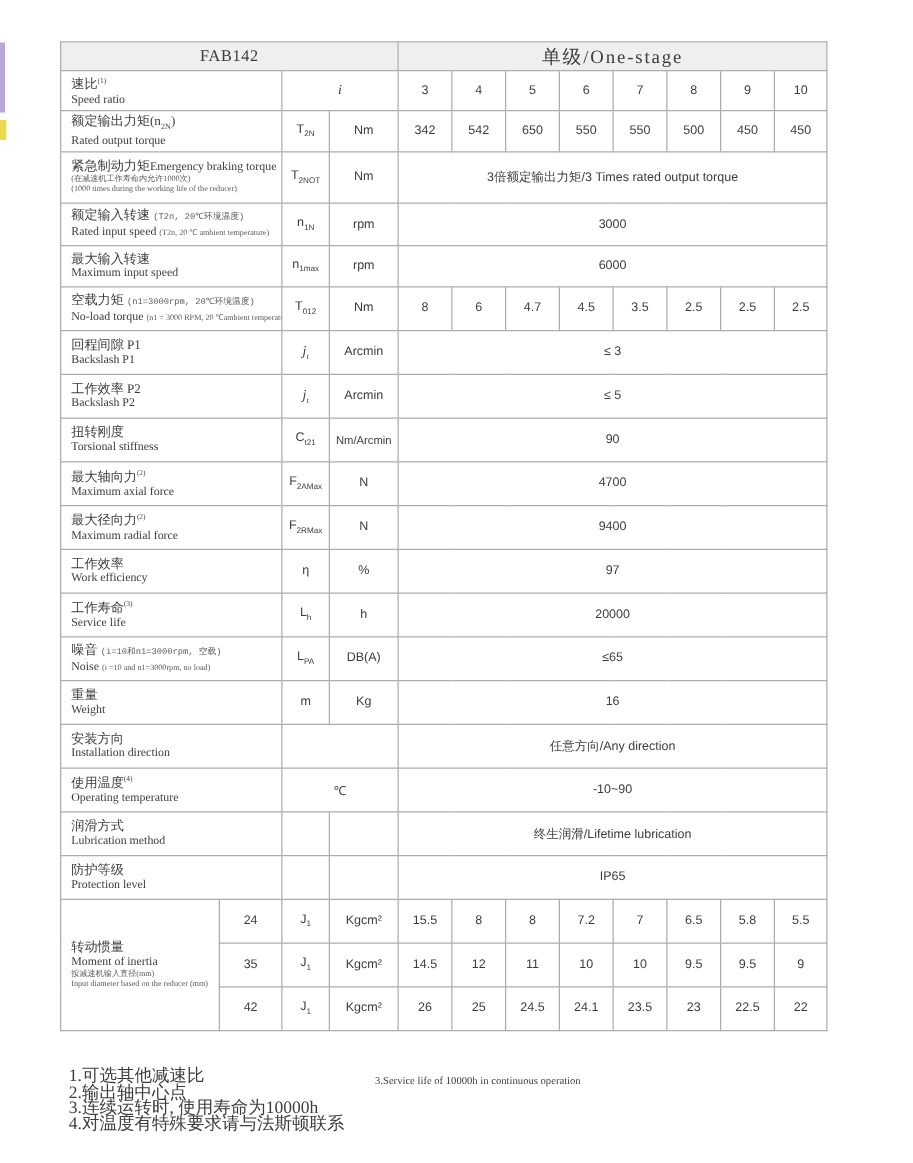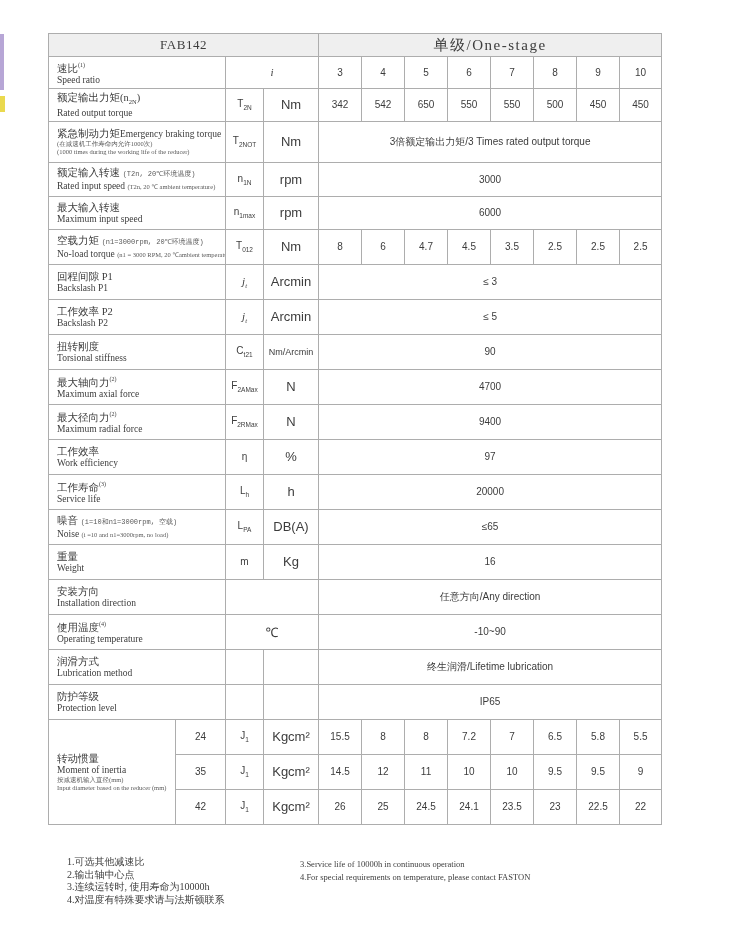--- a/index.html
+++ b/index.html
@@ -16,25 +16,25 @@
   td.hdr{background:#efefef;font-family:"Liberation Serif",serif;font-weight:normal}
   .model{font-size:13px;letter-spacing:.5px}
   .stage{font-size:15px;letter-spacing:1.5px}
   td.lab{text-align:left;padding:2px 4px 2px 8px}
   .cn{font-size:10.5px;font-family:"Liberation Serif",serif;line-height:13px;white-space:nowrap}
   .en{font-size:9.5px;font-family:"Liberation Serif",serif;line-height:11px;white-space:nowrap}
   .nt{font-size:6.5px;color:#5a5a5a;line-height:8px;font-family:"Liberation Serif",serif;white-space:nowrap}
   .ntc{font-size:7px;color:#5a5a5a;font-family:Liberation Mono, monospace}
   sup.mk{font-size:6px;vertical-align:super}
   td.sym sub,td .sym-sub{font-size:6.5px}
-  td.unit{font-size:13px}
+  td.unit{font-size:10px}
   td.val{font-size:10px}
   .ital{font-style:italic;font-family:"Liberation Serif",serif;font-size:11px}
   .foot{position:absolute;font-family:"Liberation Serif",serif}
-  .foot-cn{left:67px;top:856px;font-size:10px;line-height:12.5px}
+  .foot-cn{left:55px;top:856px;font-size:14px;line-height:12.5px}
   .foot-en{left:300px;top:858px;font-size:8.5px;line-height:12.5px}
 </style>
 </head>
 <body>
 
 <div class="artifact" style="top:34px;width:4px;height:56px;background:#b7a6d6"></div>
 <div class="artifact" style="top:96px;width:5px;height:16px;background:#ead94e"></div>
 
 <div class="sheet">
 <table>
@@ -321,14 +321,13 @@
 </div>
 
 <div class="foot foot-cn">
   <div>1.可选其他减速比</div>
   <div>2.输出轴中心点</div>
   <div>3.连续运转时, 使用寿命为10000h</div>
   <div>4.对温度有特殊要求请与法斯顿联系</div>
 </div>
 <div class="foot foot-en">
   <div>3.Service life of 10000h in continuous operation</div>
-  <div>4.For special requirements on temperature, please contact FASTON</div>
 </div>
 
 </body></html>

